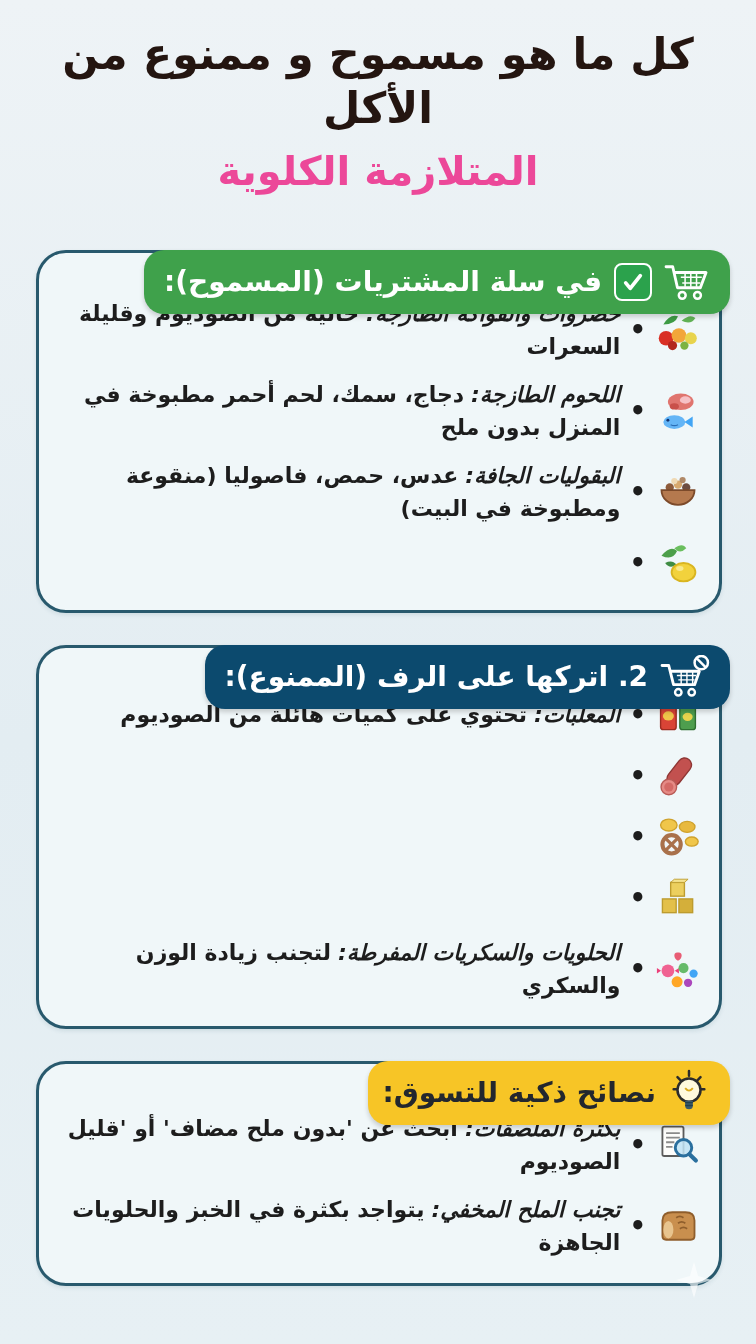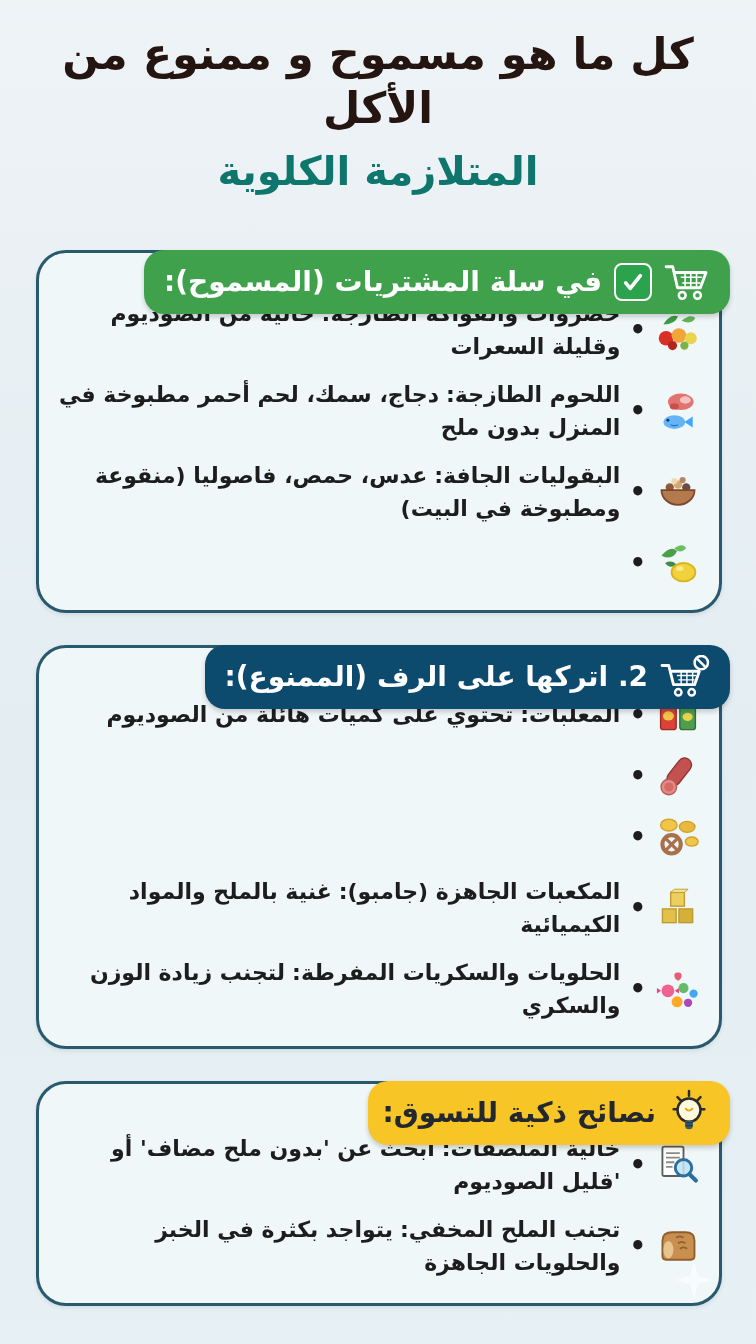--- a/index.html
+++ b/index.html
@@ -7,21 +7,21 @@
     width:756px;height:1344px;overflow:hidden;position:relative;
     background:linear-gradient(180deg,#eef3f6 0%,#e3edf2 55%,#e7f0f4 100%);
     font-family:"DejaVu Sans",sans-serif;
   }
   
   .title-wrap{padding-top:28px;text-align:center;}
   .title-main{
     font-size:43px;font-weight:700;color:#241510;line-height:1.25;direction:rtl;
   }
   .title-sub{
-    margin-top:12px;font-size:40px;font-weight:700;color:#0f766e;direction:rtl;
+    margin-top:12px;font-size:40px;font-weight:700;color:#ec4899;direction:rtl;
   }
   
   .section{position:relative;margin:0 34px 0 36px;}
   .section.first{margin-top:56px;}
   .section + .section{margin-top:24px;}
   .pill{
     position:absolute;top:0;right:-8px;z-index:2;
     display:flex;direction:rtl;align-items:center;gap:12px;
     border-radius:20px;padding:10px 20px;height:44px;
     box-shadow:0 3px 5px rgba(0,0,0,.18);
@@ -38,21 +38,21 @@
     padding:44px 18px 24px 18px;
     display:flex;flex-direction:column;gap:15px;
     box-shadow:0 2px 4px rgba(40,89,109,.12);
   }
   .section.tips .box{padding-top:48px;}
   .row{direction:rtl;display:flex;align-items:center;gap:9px;}
   .row .icon{flex:0 0 46px;width:46px;height:46px;display:flex;align-items:center;justify-content:center;}
   .row .icon svg{width:44px;height:44px;}
   .bullet{font-size:26px;font-weight:700;color:#1d1d1d;line-height:1;}
   .txt{margin:0;font-size:22px;color:#1d1d1d;line-height:1.5;text-align:right;}
-  .txt .lead{font-weight:700;margin-left:7px;}
+  .txt .lead{font-weight:700;margin-left:7px;font-style:italic;}
   .txt .rest{font-weight:600;}
   .hdr-icon{display:flex;align-items:center;}
   .chk-badge{
     width:34px;height:34px;border-radius:8px;background:#2ba24c;
     display:flex;align-items:center;justify-content:center;
     border:2px solid #ffffff;
   }
   .sparkle{position:absolute;right:42px;bottom:40px;opacity:.75;}
 </style>
 </head>
@@ -202,21 +202,20 @@
     <div class="row">
       <span class="icon">
         <svg viewBox="0 0 48 48">
           <rect x="16" y="7" width="15" height="15" fill="#eccf5e" stroke="#bd9c2f" stroke-width="1.5"></rect>
           <rect x="7" y="25" width="15" height="15" fill="#e3c04a" stroke="#bd9c2f" stroke-width="1.5"></rect>
           <rect x="25" y="25" width="15" height="15" fill="#d4af3a" stroke="#bd9c2f" stroke-width="1.5"></rect>
           <path d="M16 7 l4-3.5 h15 l-4 3.5 z" fill="#f5e38f" stroke="#bd9c2f" stroke-width="1"></path>
         </svg>
       </span>
       <span class="bullet">•</span>
-      <p class="txt"><span class="lead">المكعبات الجاهزة (جامبو):</span><span class="rest">غنية بالملح والمواد الكيميائية</span></p>
     </div>
 
     <div class="row">
       <span class="icon">
         <svg viewBox="0 0 48 48">
           <path d="M20 9 a3.4 3.4 0 0 1 4-3 a3.4 3.4 0 0 1 4 3 q0 4-4 6 q-4-2-4-6" fill="#e85d75"></path>
           <circle cx="13" cy="26" r="7" fill="#f06292"></circle>
           <path d="M5.5 26 l-4.5-3 v6 z M20.5 26 l4.5-3 v6 z" fill="#ec407a"></path>
           <circle cx="30" cy="23" r="5.5" fill="#66bb6a"></circle>
           <circle cx="41" cy="29" r="4.5" fill="#42a5f5"></circle>
@@ -249,21 +248,21 @@
     <div class="row">
       <span class="icon">
         <svg viewBox="0 0 48 48">
           <rect x="7" y="4" width="23" height="32" rx="2" fill="#fdfdfb" stroke="#5c5c5c" stroke-width="2"></rect>
           <path d="M11 11 h15 M11 16 h15 M11 21 h9 M11 26 h7" stroke="#8a8a8a" stroke-width="2"></path>
           <circle cx="30" cy="27" r="9" fill="#bfe3f5" fill-opacity="0.85" stroke="#2a6f9e" stroke-width="3.2"></circle>
           <path d="M36.5 34 l7 7" stroke="#2a6f9e" stroke-width="4.5" stroke-linecap="round"></path>
         </svg>
       </span>
       <span class="bullet">•</span>
-      <p class="txt"><span class="lead">خالية الملصقات:</span><span class="rest">ابحث عن 'بدون ملح مضاف' أو 'قليل الصوديوم</span></p>
+      <p class="txt"><span class="lead">بكثرة الملصقات:</span><span class="rest">ابحث عن 'بدون ملح مضاف' أو 'قليل الصوديوم</span></p>
     </div>
 
     <div class="row">
       <span class="icon">
         <svg viewBox="0 0 48 48">
           <path d="M7 18 q0-9 11-9 h14 q10 0 10 9 v17 q0 4-4 4 H11 q-4 0-4-4 z" fill="#c98f4e" stroke="#8f5e2c" stroke-width="2"></path>
           <ellipse cx="13.5" cy="28" rx="5.5" ry="9.5" fill="#e8c48e"></ellipse>
           <path d="M22 15 q4-3 8 0 M24 21 q4-3 8 0 M26 27 q4-3 8 0" stroke="#8f5e2c" stroke-width="1.8" fill="none"></path>
         </svg>
       </span>

